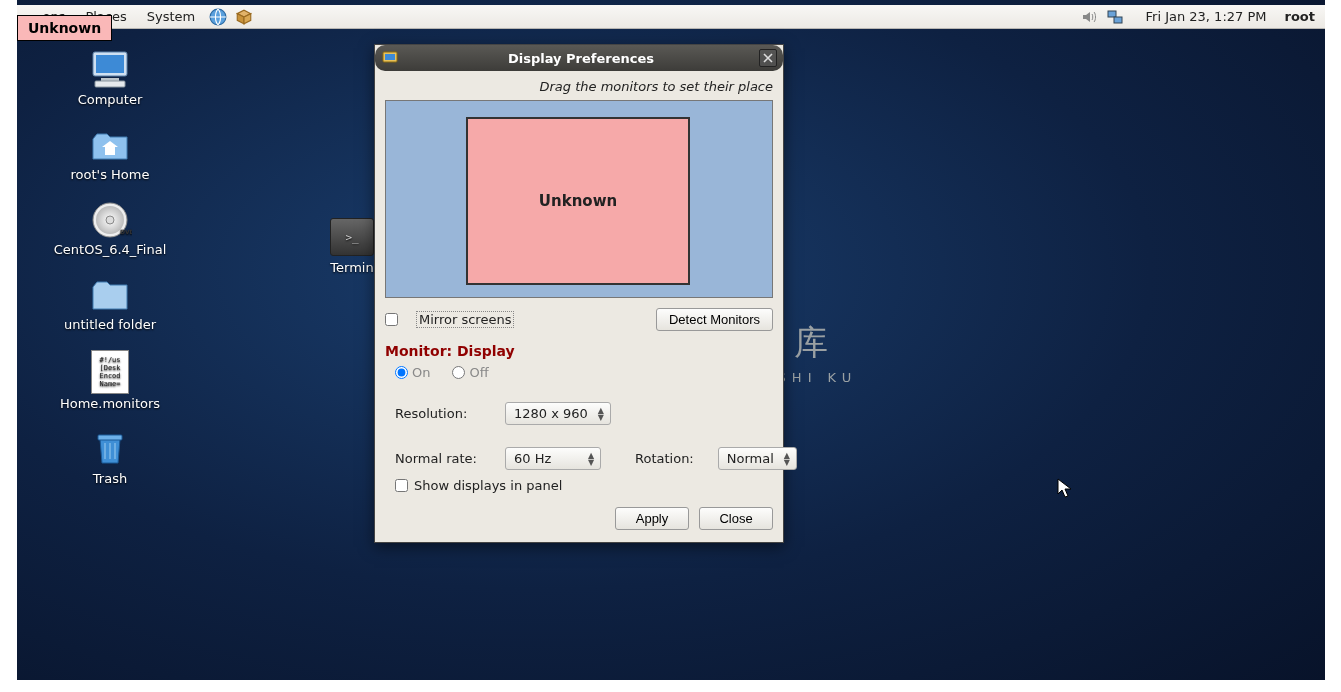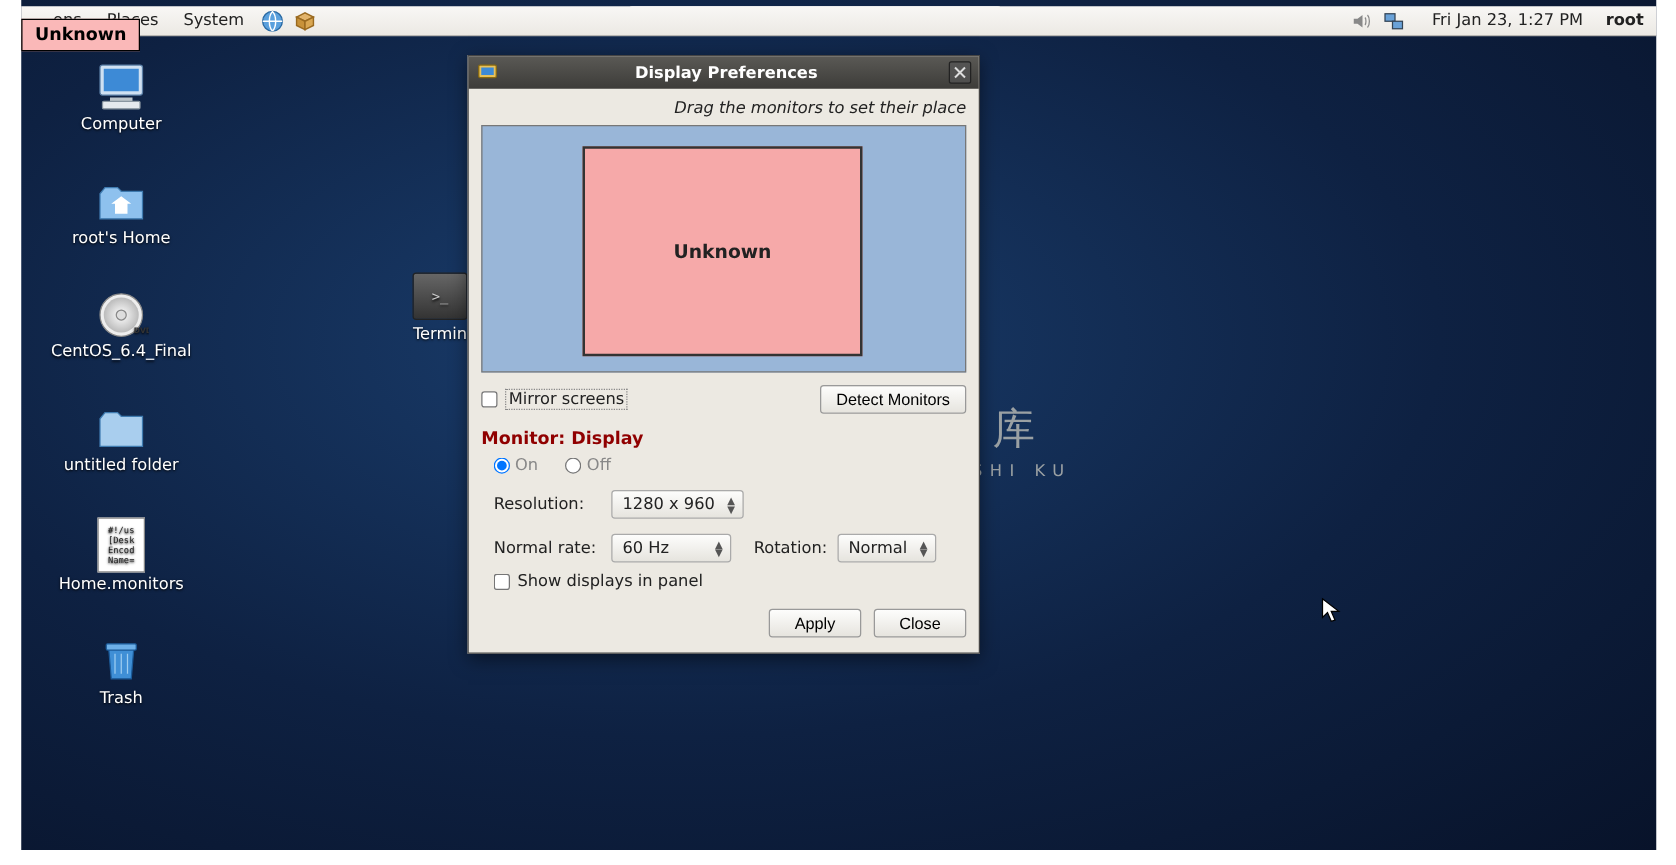--- a/index.html
+++ b/index.html
@@ -49,22 +49,22 @@
     left: 17px; top: 15px;
     padding: 4px 10px;
     background: #fab8b8;
     border: 1px solid #000;
     font-weight: bold;
     font-size: 14px;
   }
   
   .desktop-icons {
     position: absolute;
-    left: 37px; top: 50px;
-    display: flex; flex-direction: column; gap: 34px;
+    left: 50px; top: 50px;
+    display: flex; flex-direction: column; gap: 18px;
     align-items: center;
     color: #fff;
     text-shadow: 0 1px 2px #000;
   }
   .dicon { display:flex; flex-direction:column; align-items:center; width:120px; }
   .dicon .glyph { width:46px; height:40px; display:flex;align-items:center;justify-content:center; }
   .dicon .lbl { font-size:13px; text-align:center; margin-top:2px; }
   .terminal-icon {
     position:absolute; left:330px; top:218px;
     display:flex;flex-direction:column;align-items:center;
@@ -82,20 +82,21 @@
     box-shadow: 0 4px 14px rgba(0,0,0,.5);
     font-size: 13px; color: #222;
   }
   .titlebar {
     height: 26px;
     background: linear-gradient(#5a5955, #3d3c39);
     color: #fff;
     display:flex; align-items:center;
     padding: 0 6px;
     font-weight: bold;
+    border-radius: 10px;
   }
   .titlebar .ti { width:18px;height:18px;display:inline-flex;align-items:center;justify-content:center;margin-right:4px; }
   .titlebar .ti svg{width:16px;height:16px;}
   .titlebar .title { flex:1; text-align:center; }
   .titlebar .close {
     width:18px;height:18px;display:flex;align-items:center;justify-content:center;
     border:1px solid #222; background:#555b; border-radius:2px; cursor:default;
   }
   .wbody { padding: 8px 10px 12px; }
   .hint { font-style: italic; text-align:right; margin-bottom:6px; }
@@ -115,21 +116,21 @@
   .row.mirror { justify-content:space-between; }
   .chklabel{border:1px dotted #888;padding:0 2px;}
   .btn {
     background:linear-gradient(#fdfdfc,#e6e4de);
     border:1px solid #999; border-radius:3px;
     padding:3px 12px; font-size:13px;
   }
   .section-title { font-weight:bold; color:#900000; font-size:14px; margin-top:12px; }
   .radios { margin:6px 0 2px 10px; display:flex; gap:22px; color:#888; }
   .radios label{display:flex;align-items:center;gap:4px;}
-  .form-row { display:flex; align-items:center; margin-top:12px; gap:8px; padding-left:10px; }
+  .form-row { display:flex; align-items:center; margin-top:22px; gap:24px; padding-left:10px; }
   .form-row .lbl { min-width:86px; }
   .select {
     background:linear-gradient(#fdfdfc,#e6e4de);
     border:1px solid #aaa; border-radius:3px;
     padding:3px 22px 3px 8px;
     position:relative; font-size:13px;
   }
   .select .spin {
     position:absolute; right:2px; top:1px; bottom:1px; width:14px;
     display:flex; flex-direction:column; justify-content:center; align-items:center;
@@ -288,21 +289,21 @@
         </svg>
     </span>
   </div>
   <div class="wbody">
     <div class="hint">Drag the monitors to set their place</div>
     <div class="arrange">
       <div class="mon">Unknown</div>
     </div>
 
     <div class="row mirror">
-      <label style="display:flex;align-items:center;gap:6px;">
+      <label style="display:flex;align-items:center;gap:18px;">
         <input type="checkbox" style="">
         <span class="chklabel">Mirror screens</span>
       </label>
       <button class="btn">Detect Monitors</button>
     </div>
 
     <div class="section-title">Monitor: Display</div>
 
     <div class="radios">
       <label>

